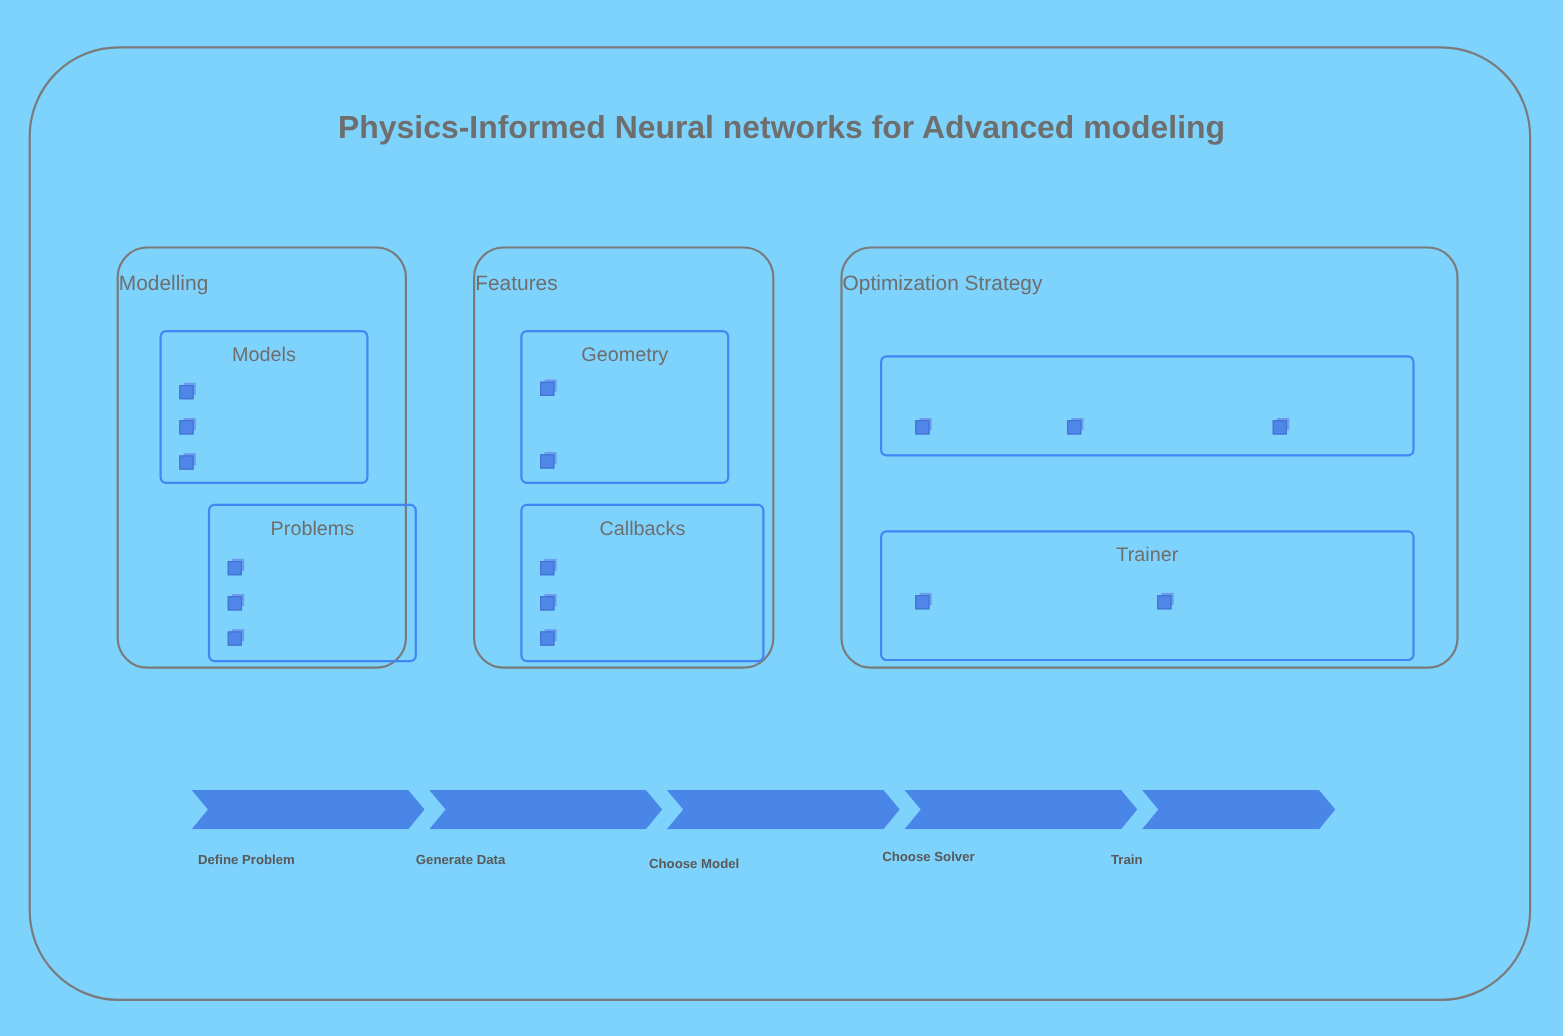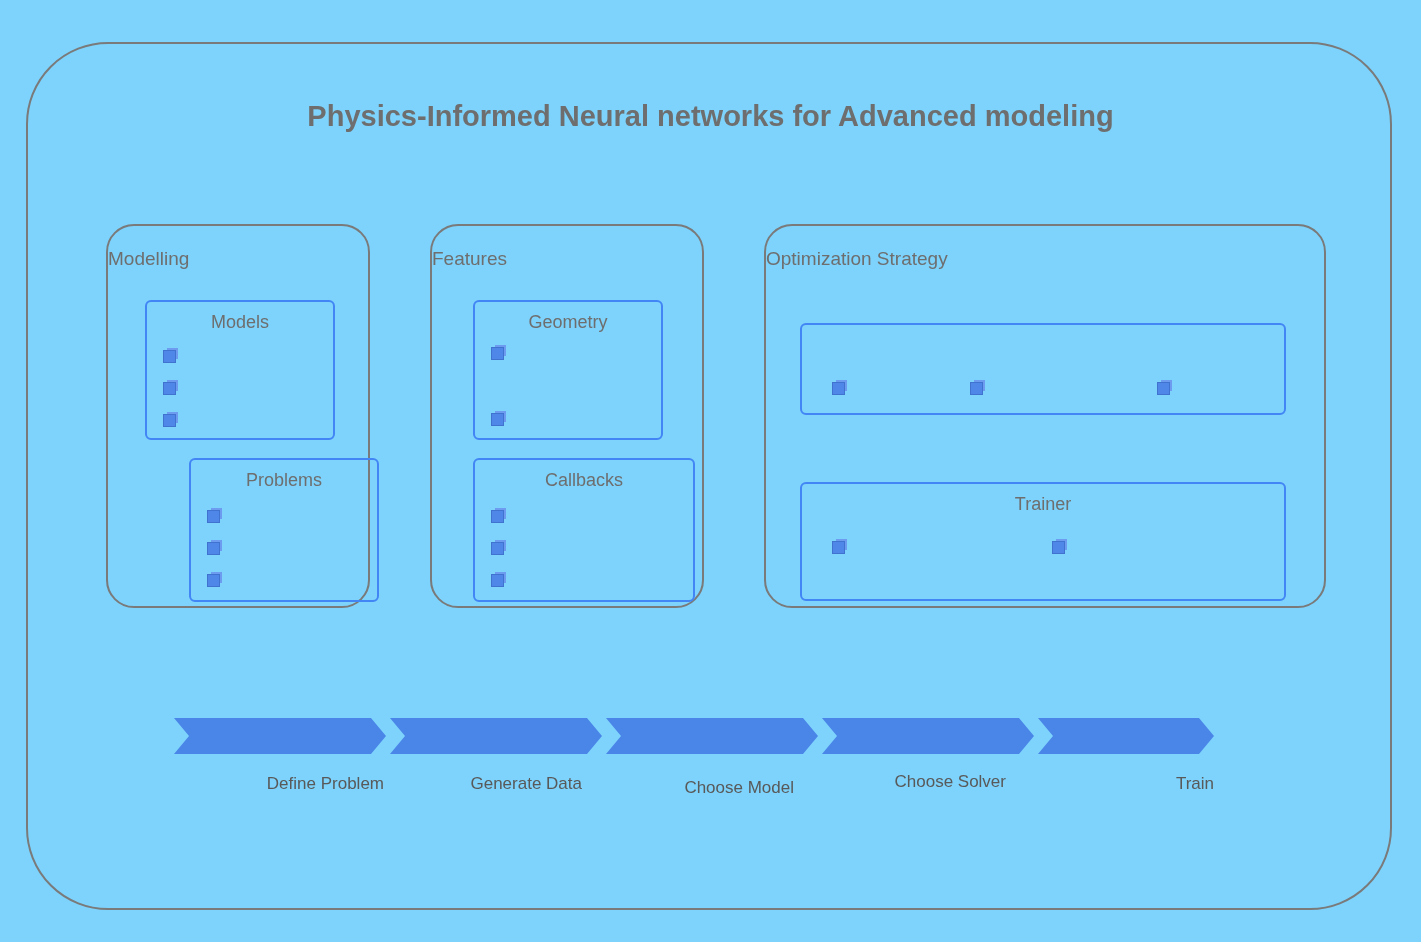--- a/index.html
+++ b/index.html
@@ -120,25 +120,25 @@
     background: #4a86e8;
     -webkit-clip-path: polygon(0 0, calc(100% - 15px) 0, 100% 50%, calc(100% - 15px) 100%, 0 100%, 15px 50%);
     clip-path: polygon(0 0, calc(100% - 15px) 0, 100% 50%, calc(100% - 15px) 100%, 0 100%, 15px 50%);
   }
   .chevron.first {
     -webkit-clip-path: polygon(0 0, calc(100% - 15px) 0, 100% 50%, calc(100% - 15px) 100%, 0 100%, 15px 50%);
     clip-path: polygon(0 0, calc(100% - 15px) 0, 100% 50%, calc(100% - 15px) 100%, 0 100%, 15px 50%);
   }
   .step-label {
     position: absolute;
-    font-size: 17px;
-    font-weight: normal;
+    font-size: 12px;
+    font-weight: bold;
     color: #595959;
     white-space: nowrap;
-    text-align: right;
+    text-align: left;
   }
 </style>
 </head>
 <body>
 
 <div id="stage">
 
   <div class="outer-frame"></div>
 
   <div class="diagram-title">Physics-Informed Neural networks for Advanced modeling</div>

